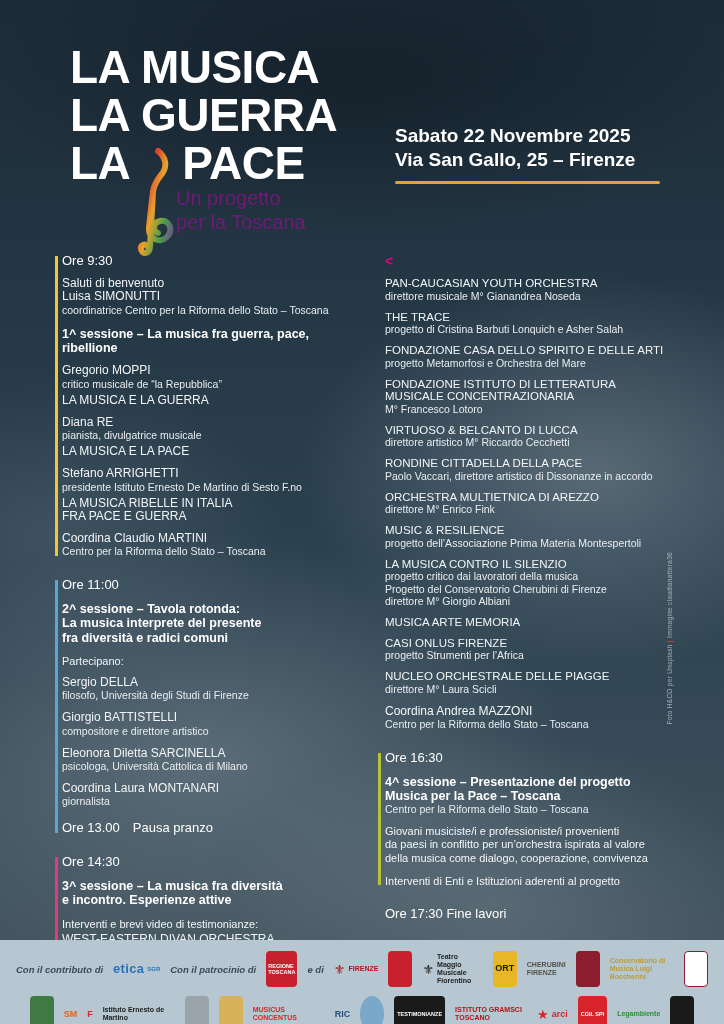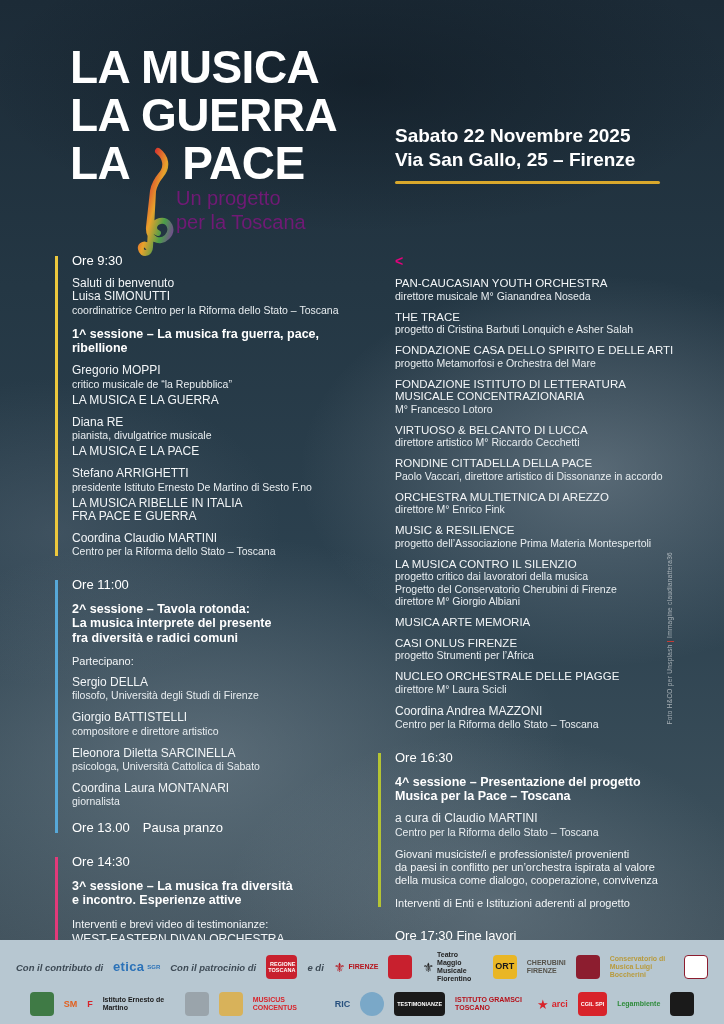--- a/index.html
+++ b/index.html
@@ -21,21 +21,21 @@
   .title-l3{display:flex;align-items:flex-start;}
   .clef-space{display:inline-block;width:52px;}
   .clef{position:absolute;left:58px;top:99px;}
   .subtitle{position:absolute;left:106px;top:142px;font-size:20px;line-height:1.2;font-weight:400;color:#701a75;white-space:pre-line;}
   .date-block{position:absolute;left:395px;top:124px;font-size:19px;font-weight:700;line-height:1.26;color:#ffffff;}
   .date-underline{margin-top:9px;height:3px;width:265px;border-radius:2px;}
   
   .col{position:absolute;top:253px;}
   .col-left{left:55px;width:312px;}
   .col-right{left:378px;width:332px;}
-  .block{position:relative;padding-left:17px;margin-bottom:19px;}
+  .block{position:relative;padding-left:7px;margin-bottom:19px;}
   .block.has-bar::before{content:"";position:absolute;left:0;top:3px;bottom:2px;width:3px;background:var(--bar);}
   .line{white-space:pre-line;}
   .line:first-child{margin-top:0 !important;}
   .time{font-size:13px;margin-top:12px;color:#ffffff;}
   .heading{font-size:12.5px;font-weight:700;line-height:1.14;margin-top:10px;color:#ffffff;}
   .name{font-size:12px;line-height:1.12;margin-top:9px;}
   .role{font-size:10.5px;line-height:1.13;margin-top:1px;color:#e8edf0;}
   .caps{font-size:12px;line-height:1.1;}
   .col-left .caps{margin-top:3px;}
   .col-right .caps{font-size:11.5px;margin-top:8px;}
@@ -57,22 +57,22 @@
   
   footer{position:absolute;left:0;bottom:0;width:724px;height:84px;background:#b7c7d1;}
   .sp-row{display:flex;align-items:center;justify-content:center;gap:10px;padding:0 16px;}
   .sp-row1{margin-top:11px;}
   .sp-row2{margin-top:9px;}
   .sp-caption{font-size:9.5px;font-style:italic;font-weight:700;color:#3d4a55;white-space:nowrap;}
   .sp-logo{display:flex;align-items:center;justify-content:center;gap:3px;font-size:7px;font-weight:700;
     max-width:72px;text-align:left;line-height:1.15;}
   .sp-label{display:block;}
   .sp-sub{font-size:6px;}
-  .chip{min-width:24px;height:24px;padding:8px 3px;border-radius:4px;display:flex;align-items:center;
-    justify-content:center;font-size:5.5px;font-weight:700;text-align:right;line-height:1.1;box-sizing:border-box;}
+  .chip{min-width:24px;height:36px;padding:8px 3px;border-radius:4px;display:flex;align-items:center;
+    justify-content:center;font-size:5.5px;font-weight:700;text-align:left;line-height:1.1;box-sizing:border-box;}
   .size-lg .sp-label{font-size:13px;letter-spacing:0.3px;}
   .size-md .sp-label{font-size:9px;}
   .glyph{font-size:13px;line-height:1;}
 </style>
 </head>
 <body>
 
 <div class="title">
   <div class="title-line">LA MUSICA</div>
   <div class="title-line">LA GUERRA</div>
@@ -128,21 +128,21 @@
       <div class="line time">Ore 11:00</div>
       <div class="line heading">2^ sessione – Tavola rotonda:
 La musica interprete del presente
 fra diversità e radici comuni</div>
       <div class="line plain">Partecipano:</div>
       <div class="line name">Sergio DELLA</div>
       <div class="line role">filosofo, Università degli Studi di Firenze</div>
       <div class="line name">Giorgio BATTISTELLI</div>
       <div class="line role">compositore e direttore artistico</div>
       <div class="line name">Eleonora Diletta SARCINELLA</div>
-      <div class="line role">psicologa, Università Cattolica di Sabato</div>
+      <div class="line role">psicologa, Università Cattolica di Milano</div>
       <div class="line name">Coordina Laura MONTANARI</div>
       <div class="line role">giornalista</div>
       <div class="line time">Ore 13.00  Pausa pranzo</div>
     </div>
     <div class="block has-bar" style="--bar: #e23a7a;">
       <div class="line time">Ore 14:30</div>
       <div class="line heading">3^ sessione – La musica fra diversità
 e incontro. Esperienze attive</div>
       <div class="line plain">Interventi e brevi video di testimonianze:</div>
       <div class="line caps">WEST-EASTERN DIVAN ORCHESTRA</div>
@@ -180,21 +180,20 @@
         <div class="line role">progetto Strumenti per l’Africa</div>
         <div class="line caps">NUCLEO ORCHESTRALE DELLE PIAGGE</div>
         <div class="line role">direttore M° Laura Scicli</div>
         <div class="line name">Coordina Andrea MAZZONI</div>
         <div class="line role">Centro per la Riforma dello Stato – Toscana</div>
       </div>
       <div class="block has-bar" style="--bar: #b5c433;">
         <div class="line time">Ore 16:30</div>
         <div class="line heading">4^ sessione – Presentazione del progetto
 Musica per la Pace – Toscana</div>
-        <div class="line name">a cura di Claudio MARTINI</div>
         <div class="line role">Centro per la Riforma dello Stato – Toscana</div>
         <div class="line para">Giovani musiciste/i e professioniste/i provenienti
 da paesi in conflitto per un’orchestra ispirata al valore
 della musica come dialogo, cooperazione, convivenza</div>
         <div class="line plain">Interventi di Enti e Istituzioni aderenti al progetto</div>
       </div>
       <div class="block">
         <div class="line time">Ore 17:30 Fine lavori</div>
       </div>
     </div>

